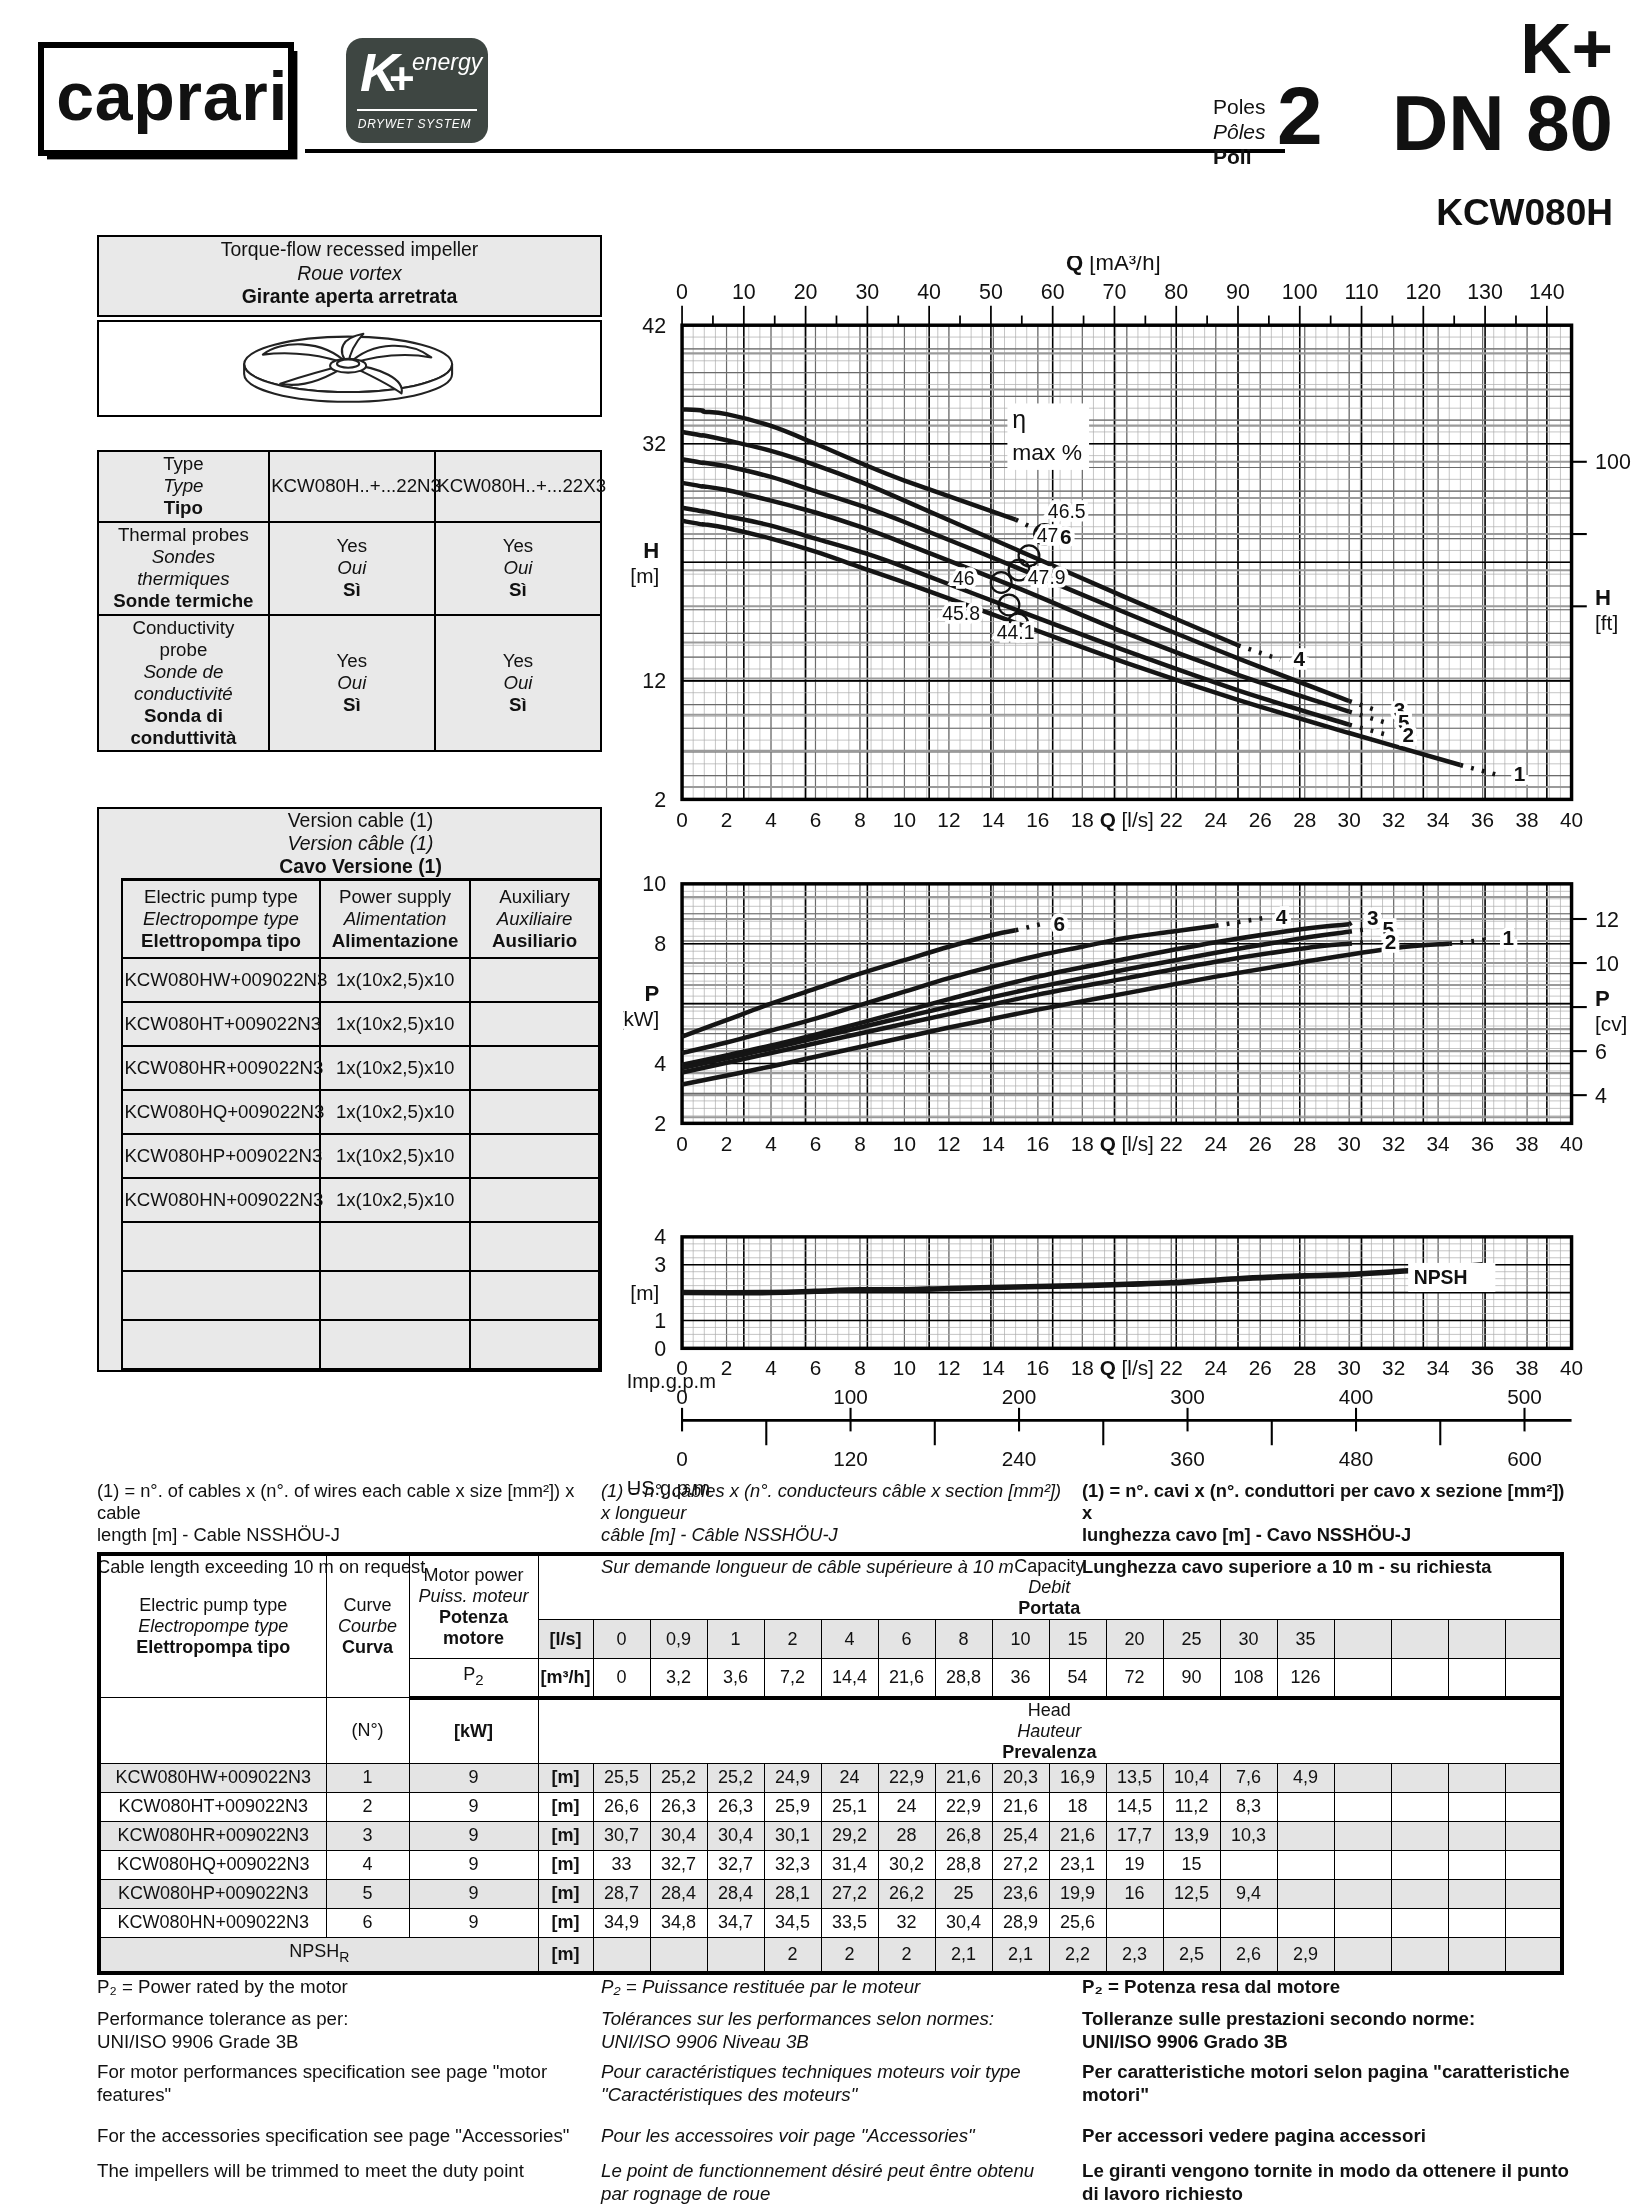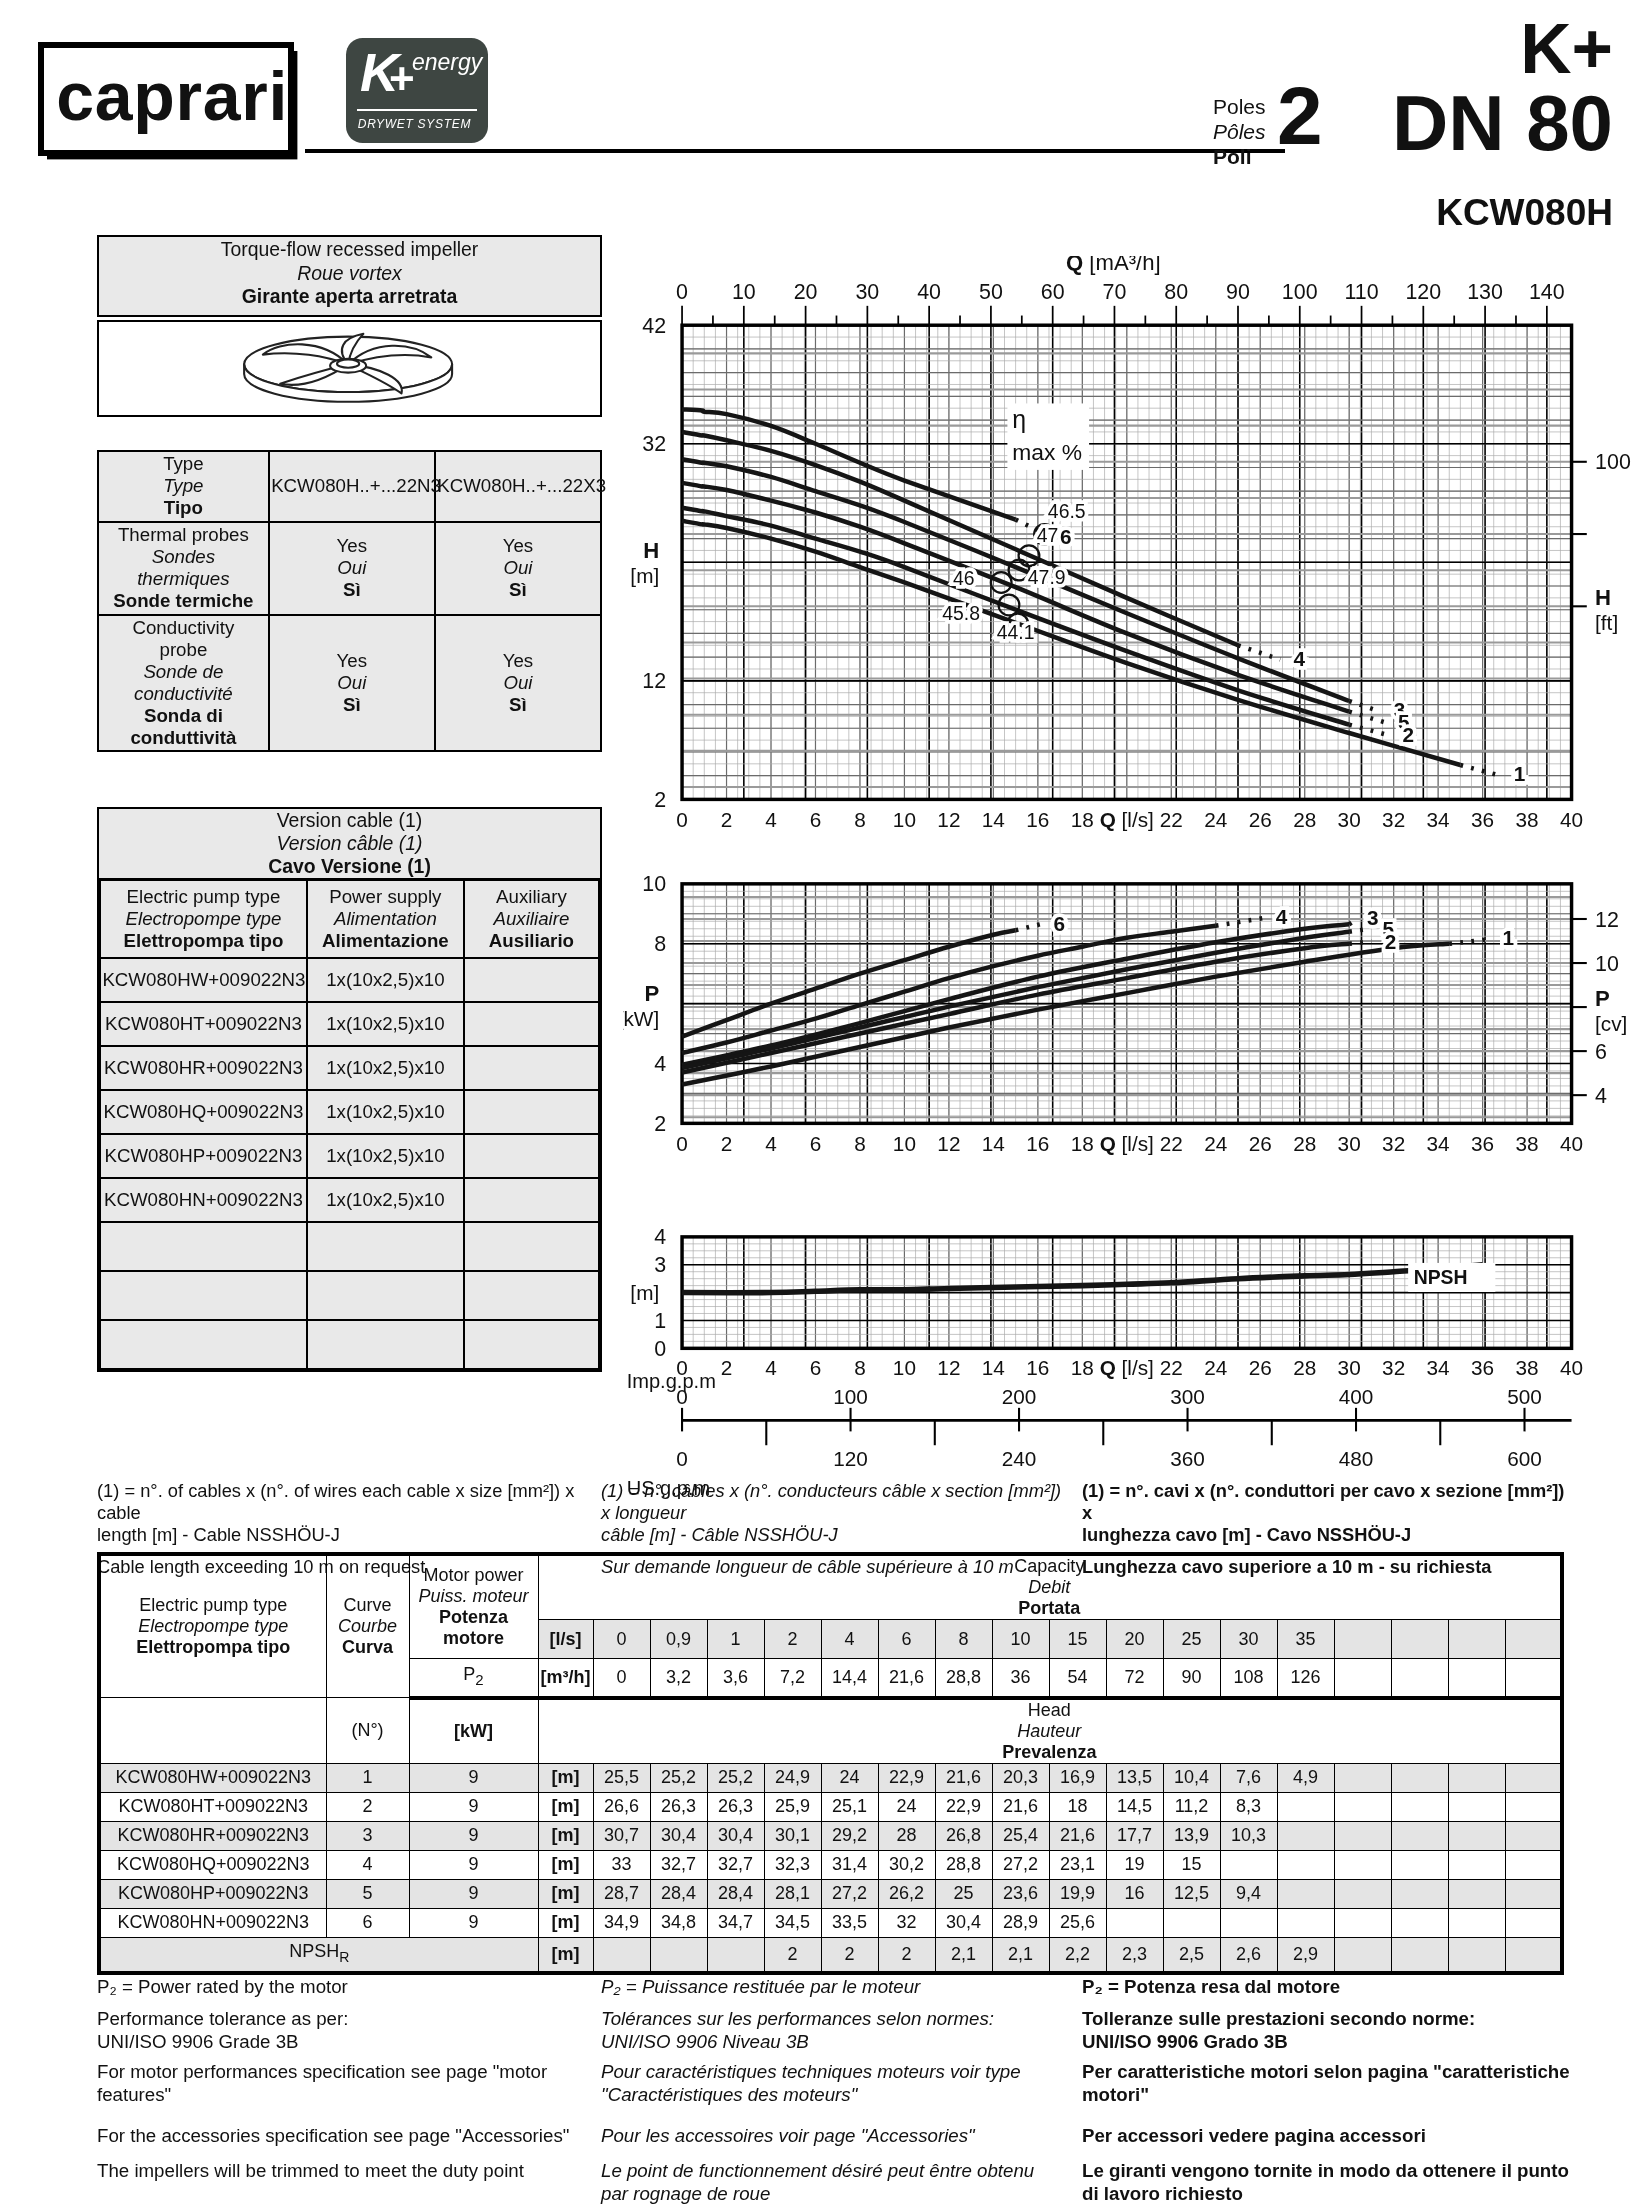--- a/index.html
+++ b/index.html
@@ -26,21 +26,21 @@
   
   .graybox{background:#e9e9e9;border:2.8px solid #000;box-sizing:border-box;}
   #impHead{left:97px;top:235px;width:505px;height:82px;text-align:center;font-size:19.4px;line-height:23.5px;padding-top:1px;}
   #impHead .l2{font-style:italic;} #impHead .l3{font-weight:bold;}
   #impBody{left:97px;top:320px;width:505px;height:97px;background:#fff;border:2.8px solid #000;box-sizing:border-box;
            display:flex;align-items:center;justify-content:center;}
   table.lt{border-collapse:collapse;width:100%;table-layout:fixed;}
   table.lt td{border:2.1px solid #000;background:#e9e9e9;text-align:center;vertical-align:middle;
               font-size:18.7px;line-height:22px;padding:1.4px;}
   #typeTableWrap{left:97px;top:450px;width:505px;}
-  #cableWrap{left:97px;top:807px;width:505px;border:2.8px solid #000;box-sizing:border-box;background:#e9e9e9;}
+  #cableWrap{left:97px;top:807px;width:505px;border:2.8px solid #000;box-sizing:border-box;background:#e9e9e9;padding-left:22px;}
   #cableTitle{height:69px;border-bottom:2.8px solid #000;text-align:center;font-size:19.4px;line-height:23px;padding-top:0px;}
   .ln-n{font-style:normal;} .ln-i{font-style:italic;} .ln-b{font-weight:bold;}
   
   #charts{position:absolute;left:623px;top:256px;width:1027px;height:1246px;font-family:"Liberation Sans","DejaVu Sans",sans-serif;}
   #charts text{fill:#111;}
   .halo{stroke:#fff;stroke-width:11px;paint-order:stroke;}
   
   .fnote{font-size:18.3px;line-height:22px;}
   .fnote .gap{margin-top:9.7px;}
   #fn1{left:97px;top:1480px;width:488px;}

